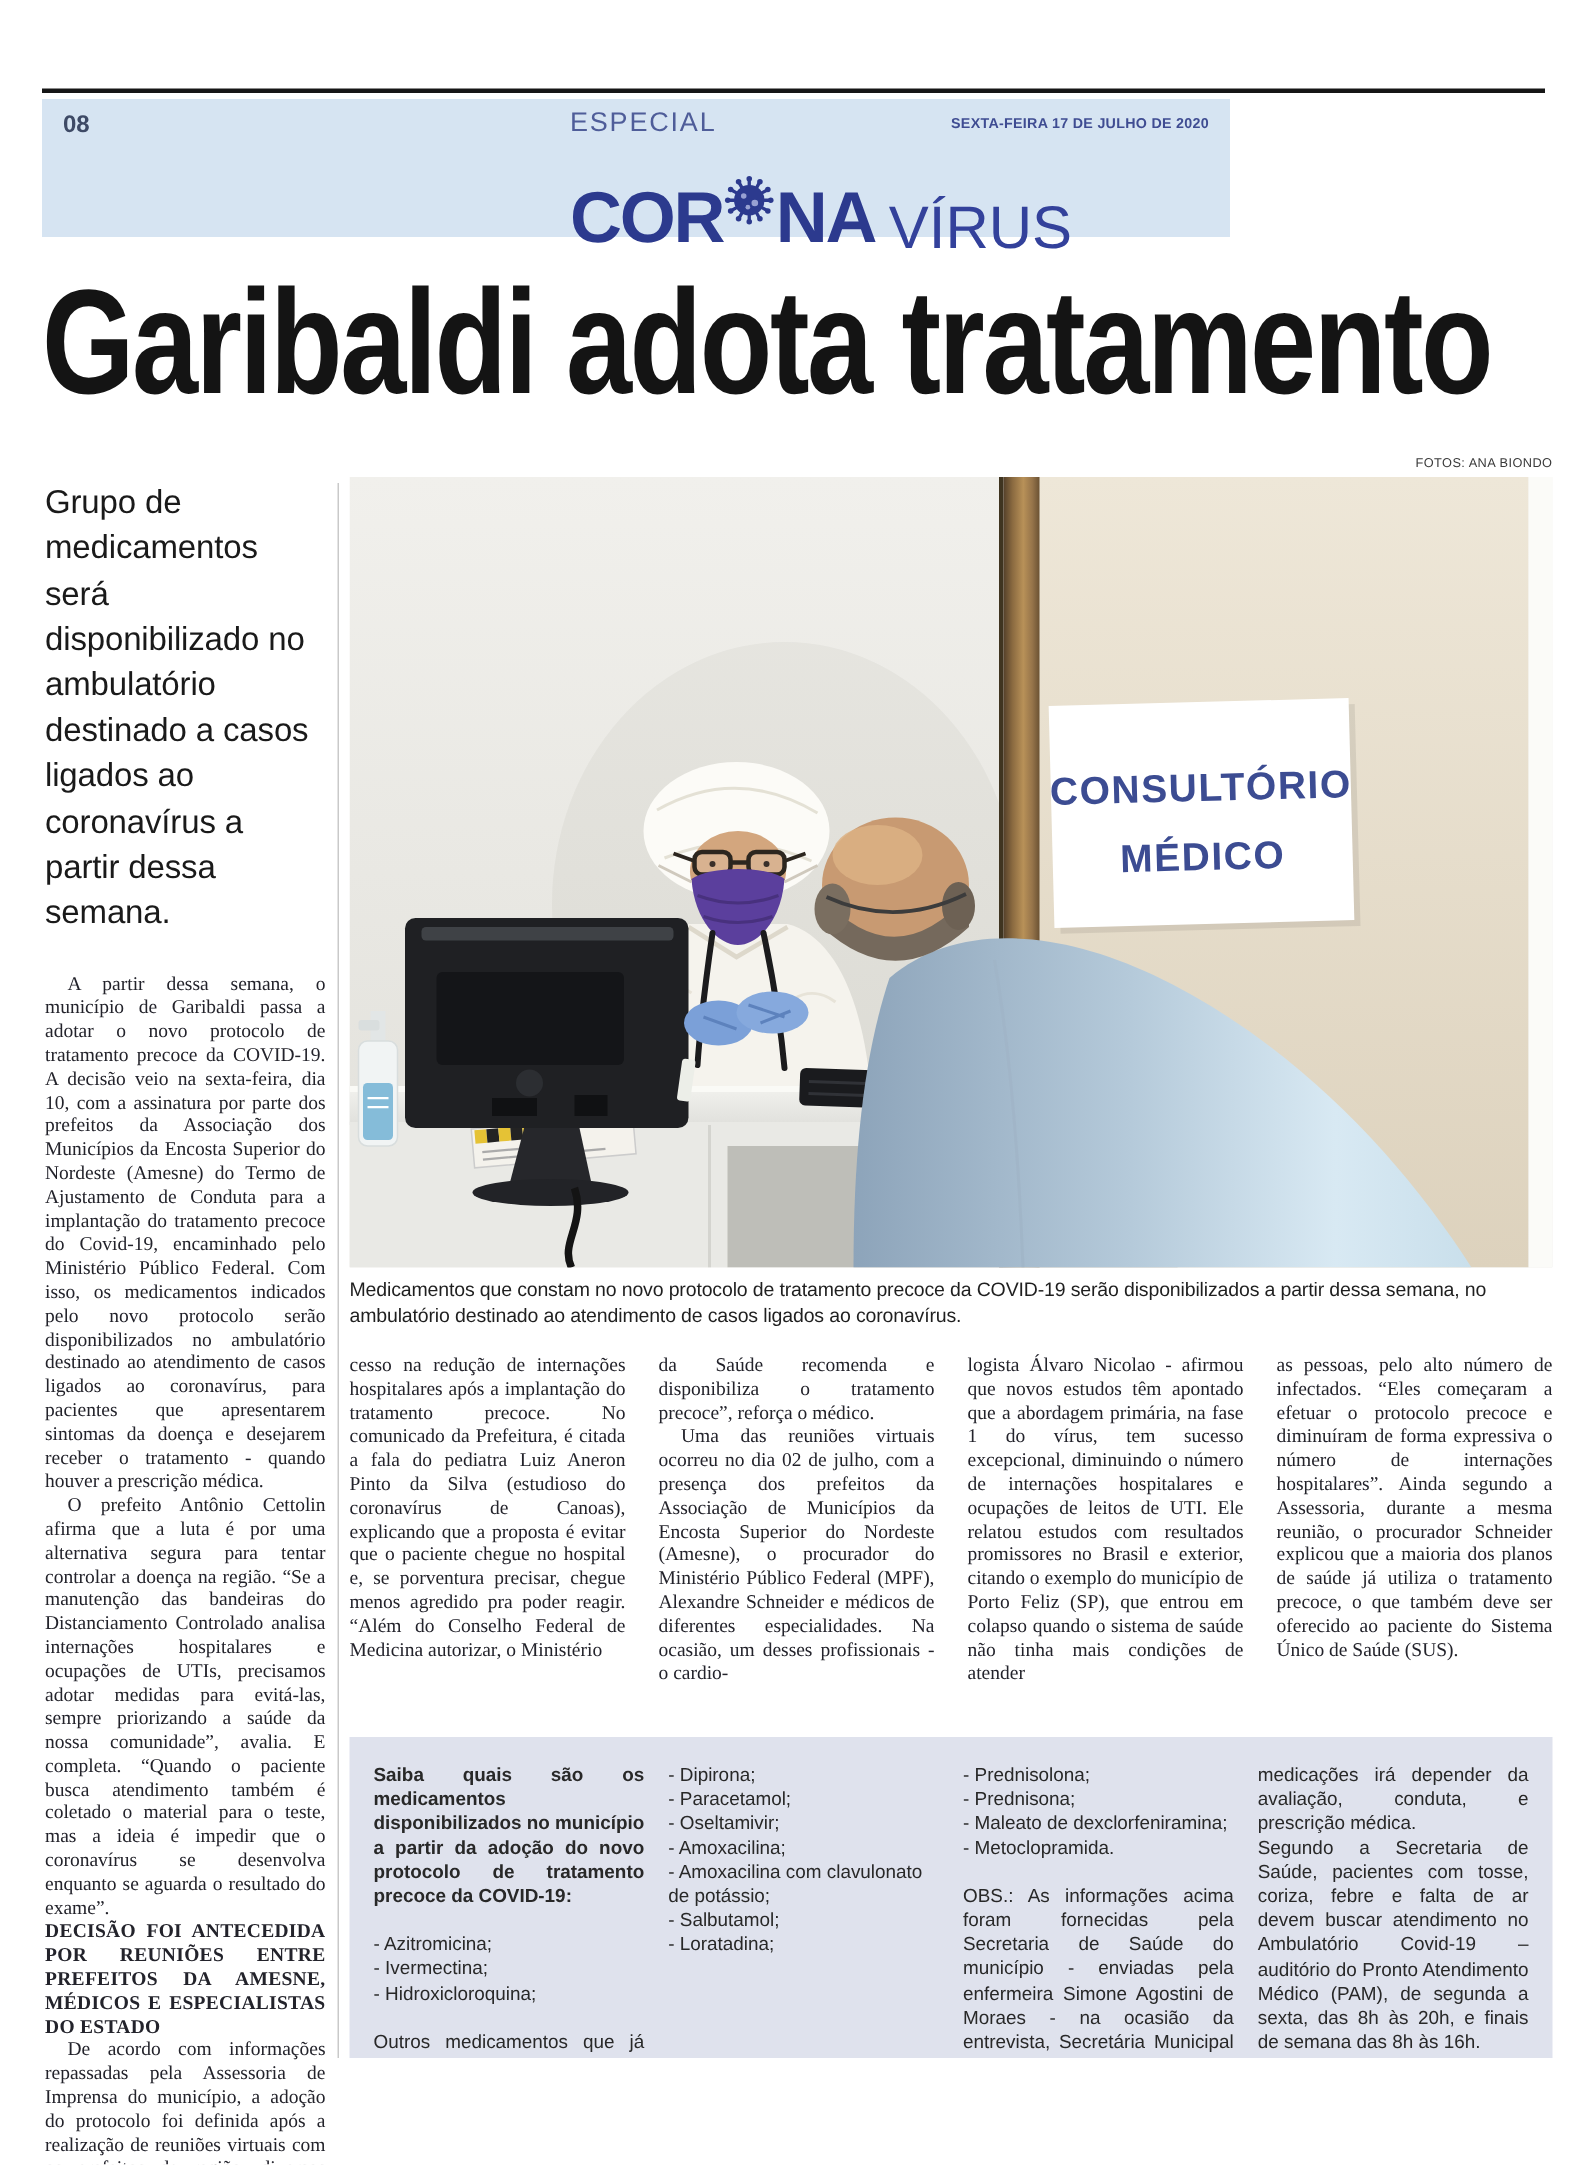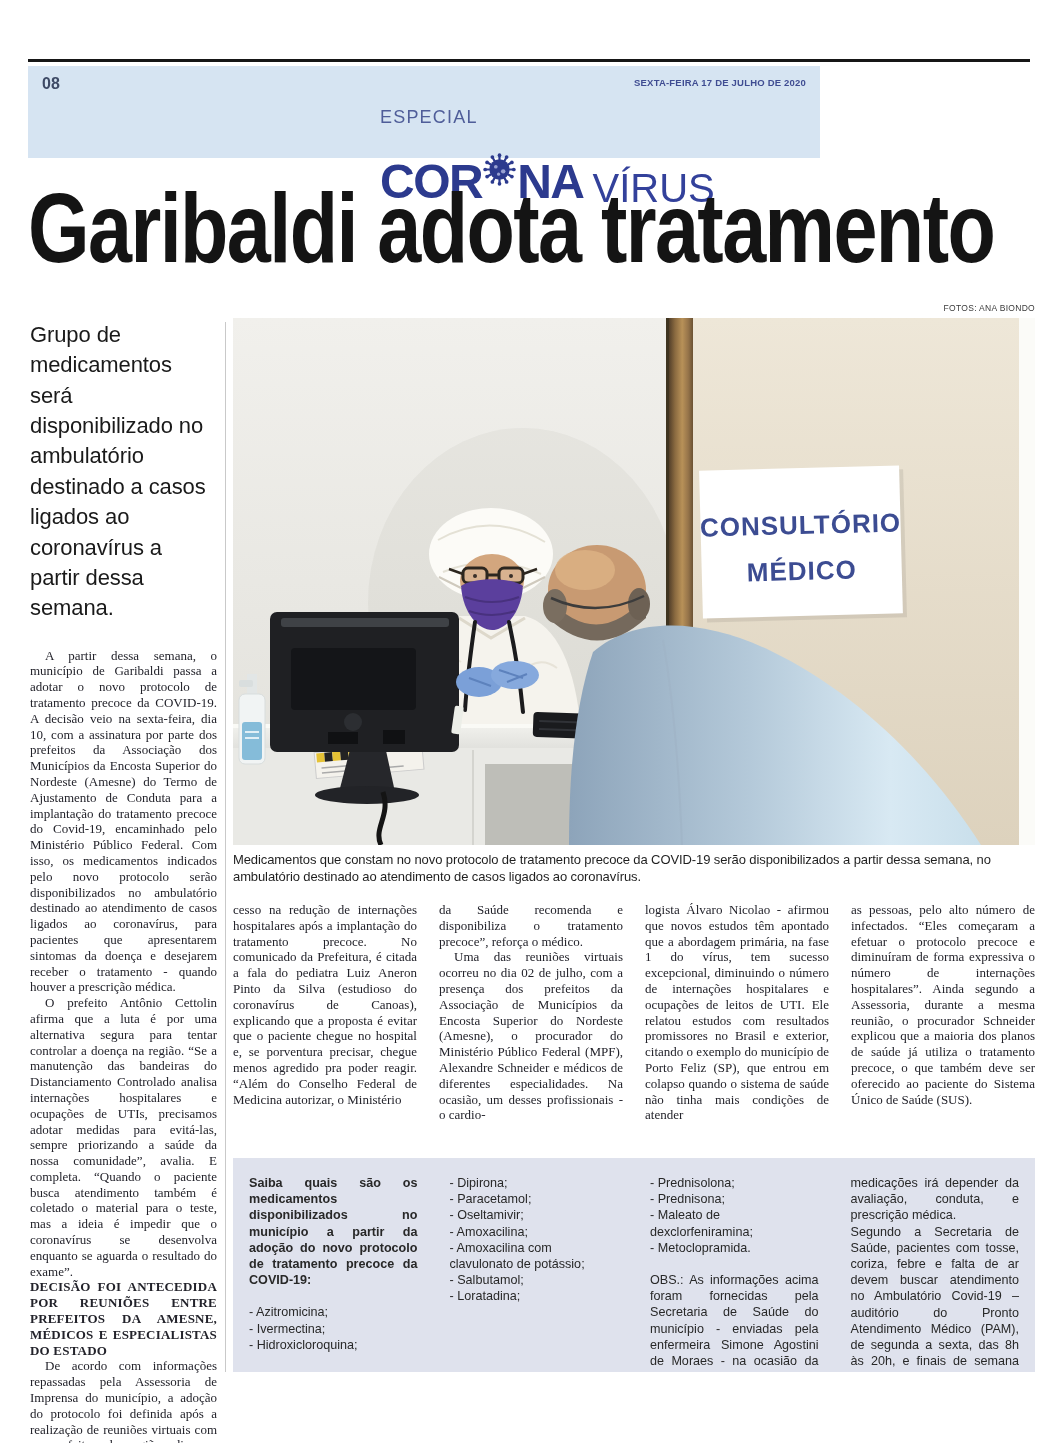--- a/index.html
+++ b/index.html
@@ -3,21 +3,21 @@
 <meta charset="utf-8">
 <style>
   html,body{margin:0;padding:0;background:#fff;}
   #page{position:relative;width:1058px;height:1443px;background:#fff;overflow:hidden;
         font-family:"Liberation Sans",sans-serif;color:#1c1c1c;}
   .top-rule{position:absolute;left:28px;top:59px;width:1002px;height:3px;background:#161616;}
   .band{position:absolute;left:28px;top:66px;width:792px;height:92px;background:var(--band_bg,#d6e4f2);}
   .pagenum{position:absolute;left:14px;top:9px;font-size:16px;font-weight:bold;color:#3e4a66;}
   .issue-date{position:absolute;right:14px;top:11px;font-size:9.5px;font-weight:bold;color:#3f4c92;letter-spacing:.2px;}
   .logo-block{position:absolute;left:352px;top:5px;}
-  .kicker{font-size:18px;letter-spacing:1.2px;color:#4f5d99;margin-top:36px;}
+  .kicker{font-size:18px;letter-spacing:1.2px;color:#4f5d99;}
   .logo-line{display:flex;align-items:center;margin-top:0px;}
   .logo-strong{font-size:48px;font-weight:bold;color:var(--brand_blue,#2c3a8e);letter-spacing:-1.5px;line-height:1;margin-top:27px;}
   .virus-badge{width:37px;height:37px;margin:0 -1px;position:relative;top:1px;}
   .logo-light{font-size:40px;font-weight:normal;color:#33419b;margin-left:9px;letter-spacing:0;line-height:1;margin-top:40px;}
   .headline{position:absolute;left:28px;top:176px;font-size:99px;font-weight:bold;color:#141414;
             letter-spacing:-2px;white-space:nowrap;transform:scaleX(.8);transform-origin:0 0;line-height:1.05;}
   .col-rule{position:absolute;left:225px;top:322px;width:1px;height:1050px;background:#c9c9c9;}
   .left-rail{position:absolute;left:30px;top:320px;width:187px;}
   .lead{font-size:22px;line-height:1.38;color:#1a1a1a;letter-spacing:-.1px;margin:0 0 24px 0;}
   .serif, .serif p{font-family:"Liberation Serif",serif;font-size:13px;line-height:15.8px;
@@ -27,21 +27,21 @@
            color:#1c1c26;margin:17px 0;letter-spacing:.2px;text-align:left;}
   .credit{position:absolute;left:233px;top:303px;width:802px;text-align:right;
           font-size:8.5px;color:#3a3a3a;letter-spacing:.3px;}
   .photo-wrap{position:absolute;left:233px;top:318px;width:802px;height:527px;}
   .caption{position:absolute;left:233px;top:851px;width:802px;font-size:13px;line-height:17px;
            color:#1f1f1f;letter-spacing:-.1px;}
   .midcols{position:absolute;left:233px;top:902px;width:802px;display:flex;gap:22px;
            max-height:252px;overflow:hidden;}
   .midcols .col{flex:1;}
   .infobox{position:absolute;left:233px;top:1158px;width:802px;height:214px;box-sizing:border-box;
-           background:var(--box_bg,#dfe2ed);padding:17px 16px 0;display:flex;gap:32px;overflow:hidden;}
+           background:var(--box_bg,#dfe2ed);padding:17px 16px 0;display:flex;gap:16px;overflow:hidden;}
   .ib-col{flex:1;font-size:12.6px;line-height:16.2px;color:#282828;}
   .ib-title{font-weight:bold;text-align:justify;margin:0 0 16px 0;}
   .ib-intro{text-align:justify;margin:0 0 16px 0;}
   .ib-list{margin:0 0 16px 0;}
   .ib-list .li{margin:0;}
   .ib-p{text-align:justify;margin:0;}
 </style>
 </head>
 <body>
 

